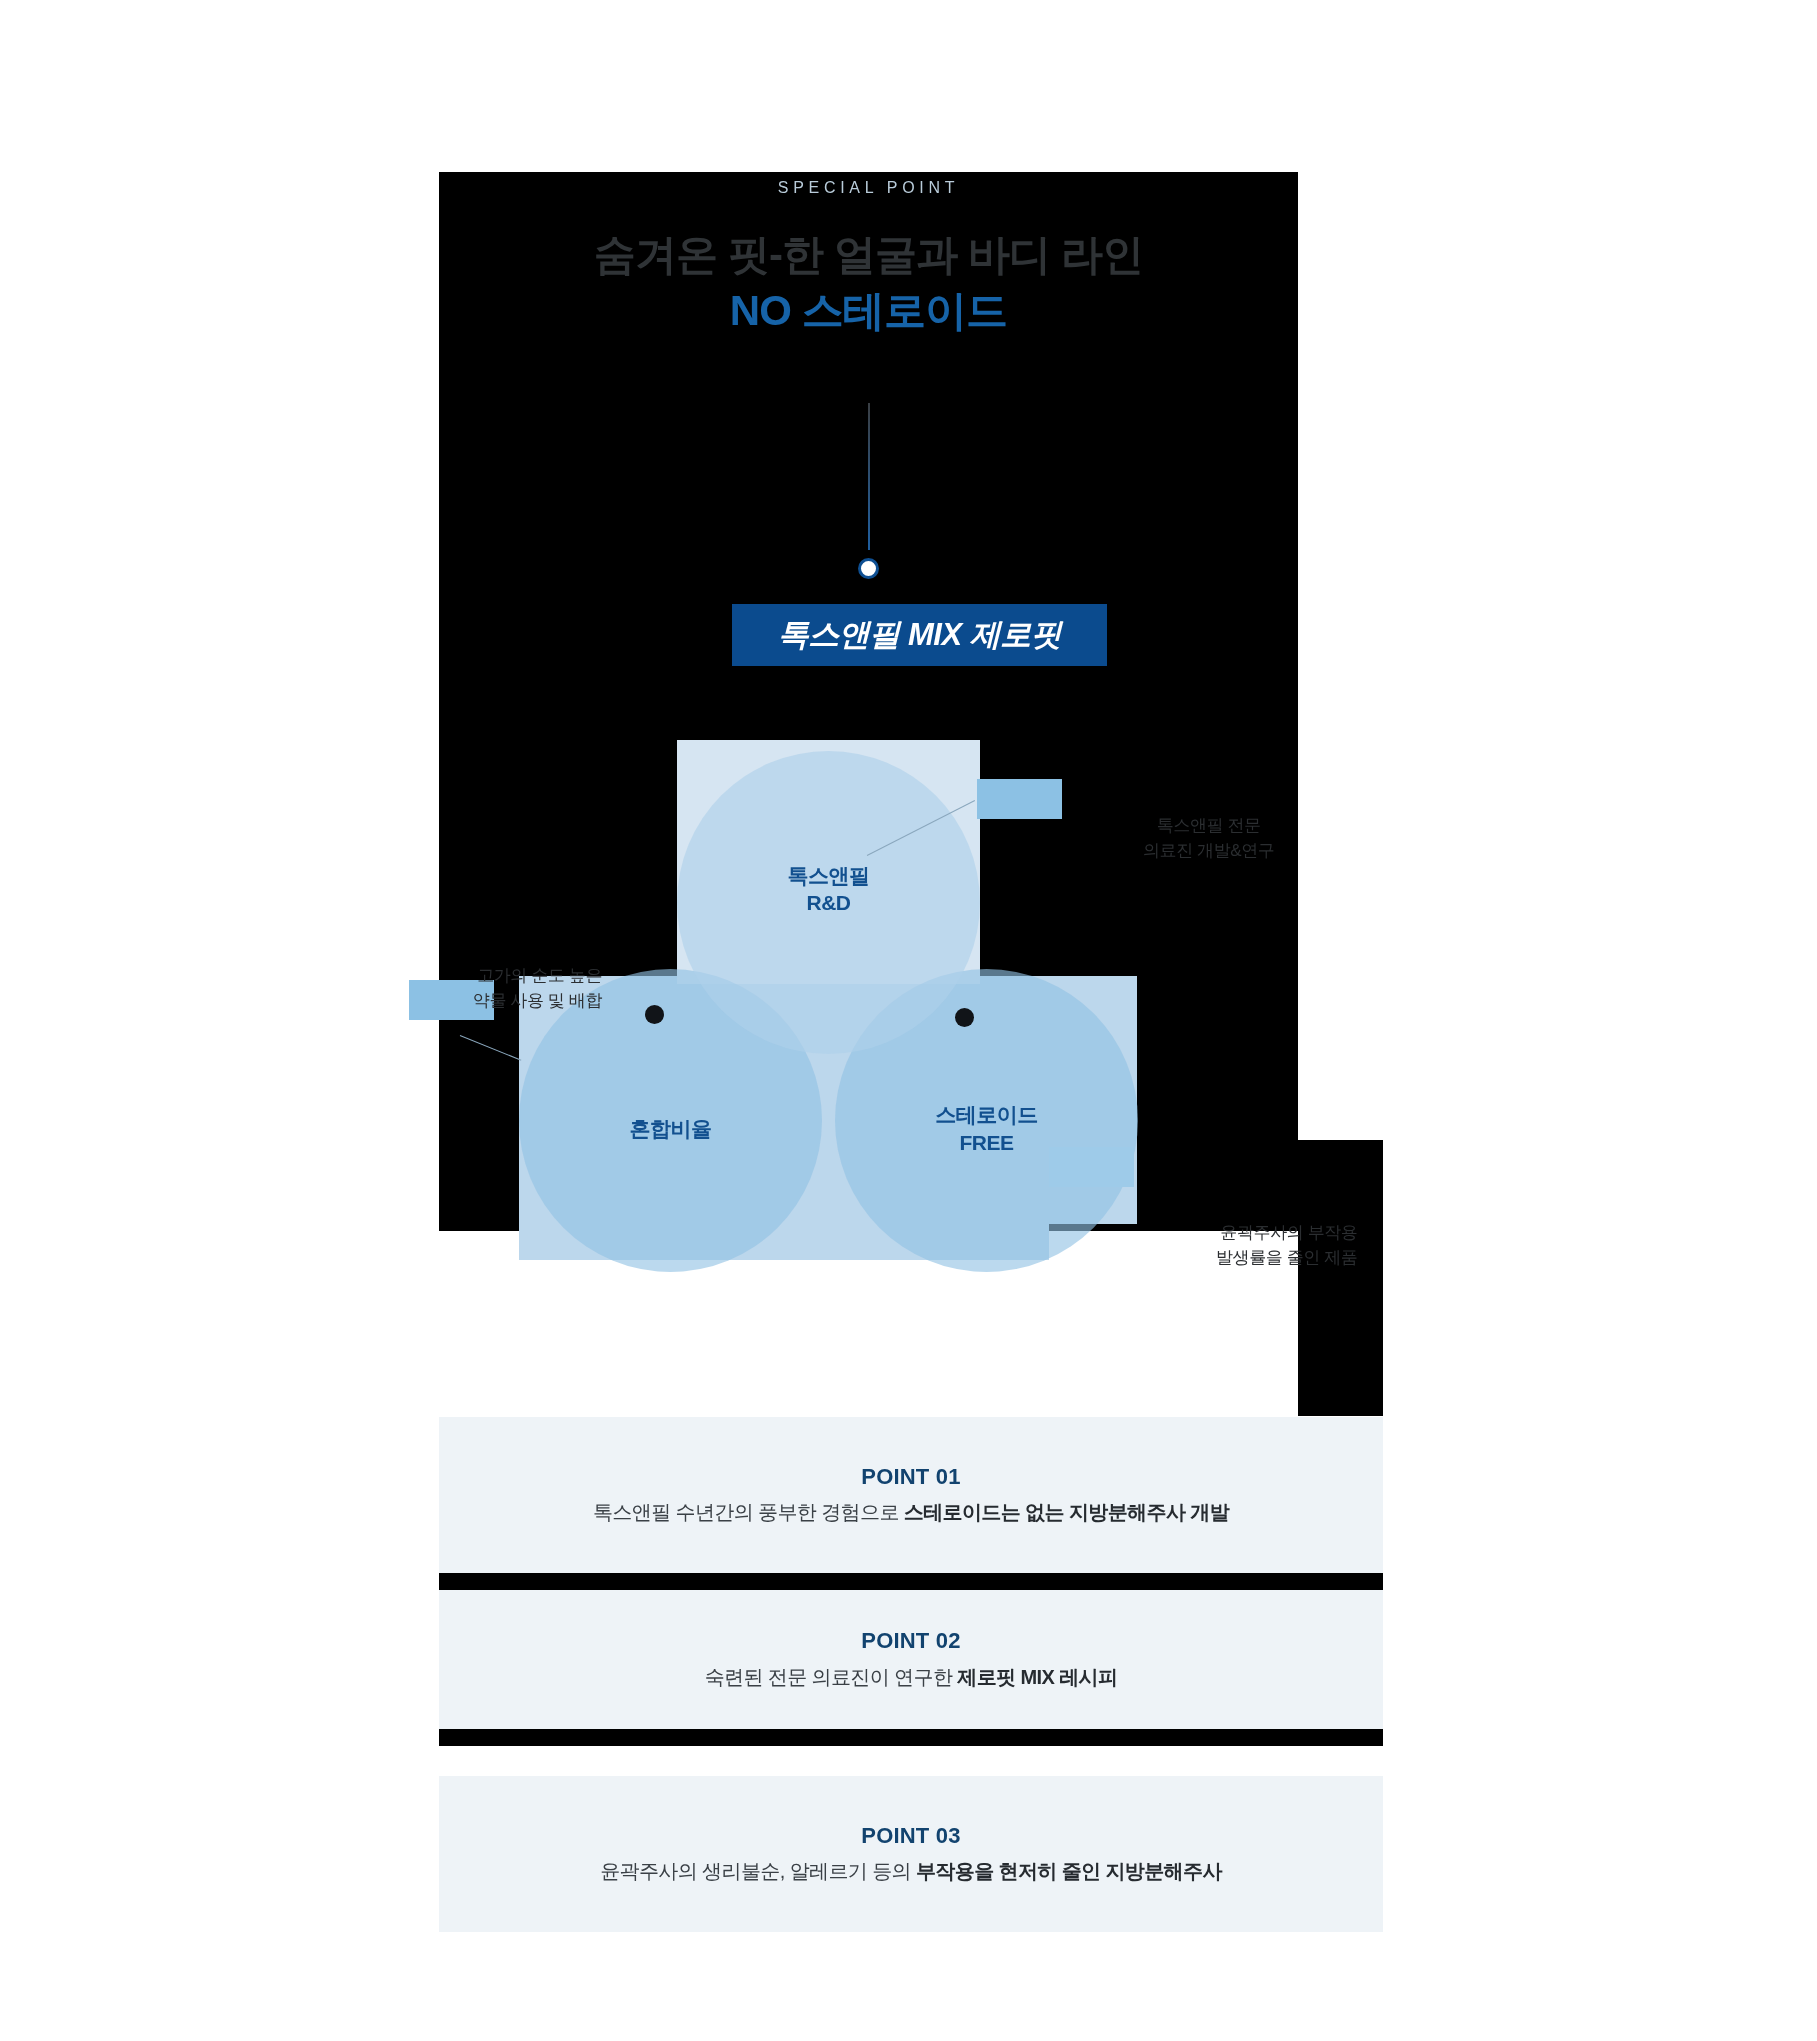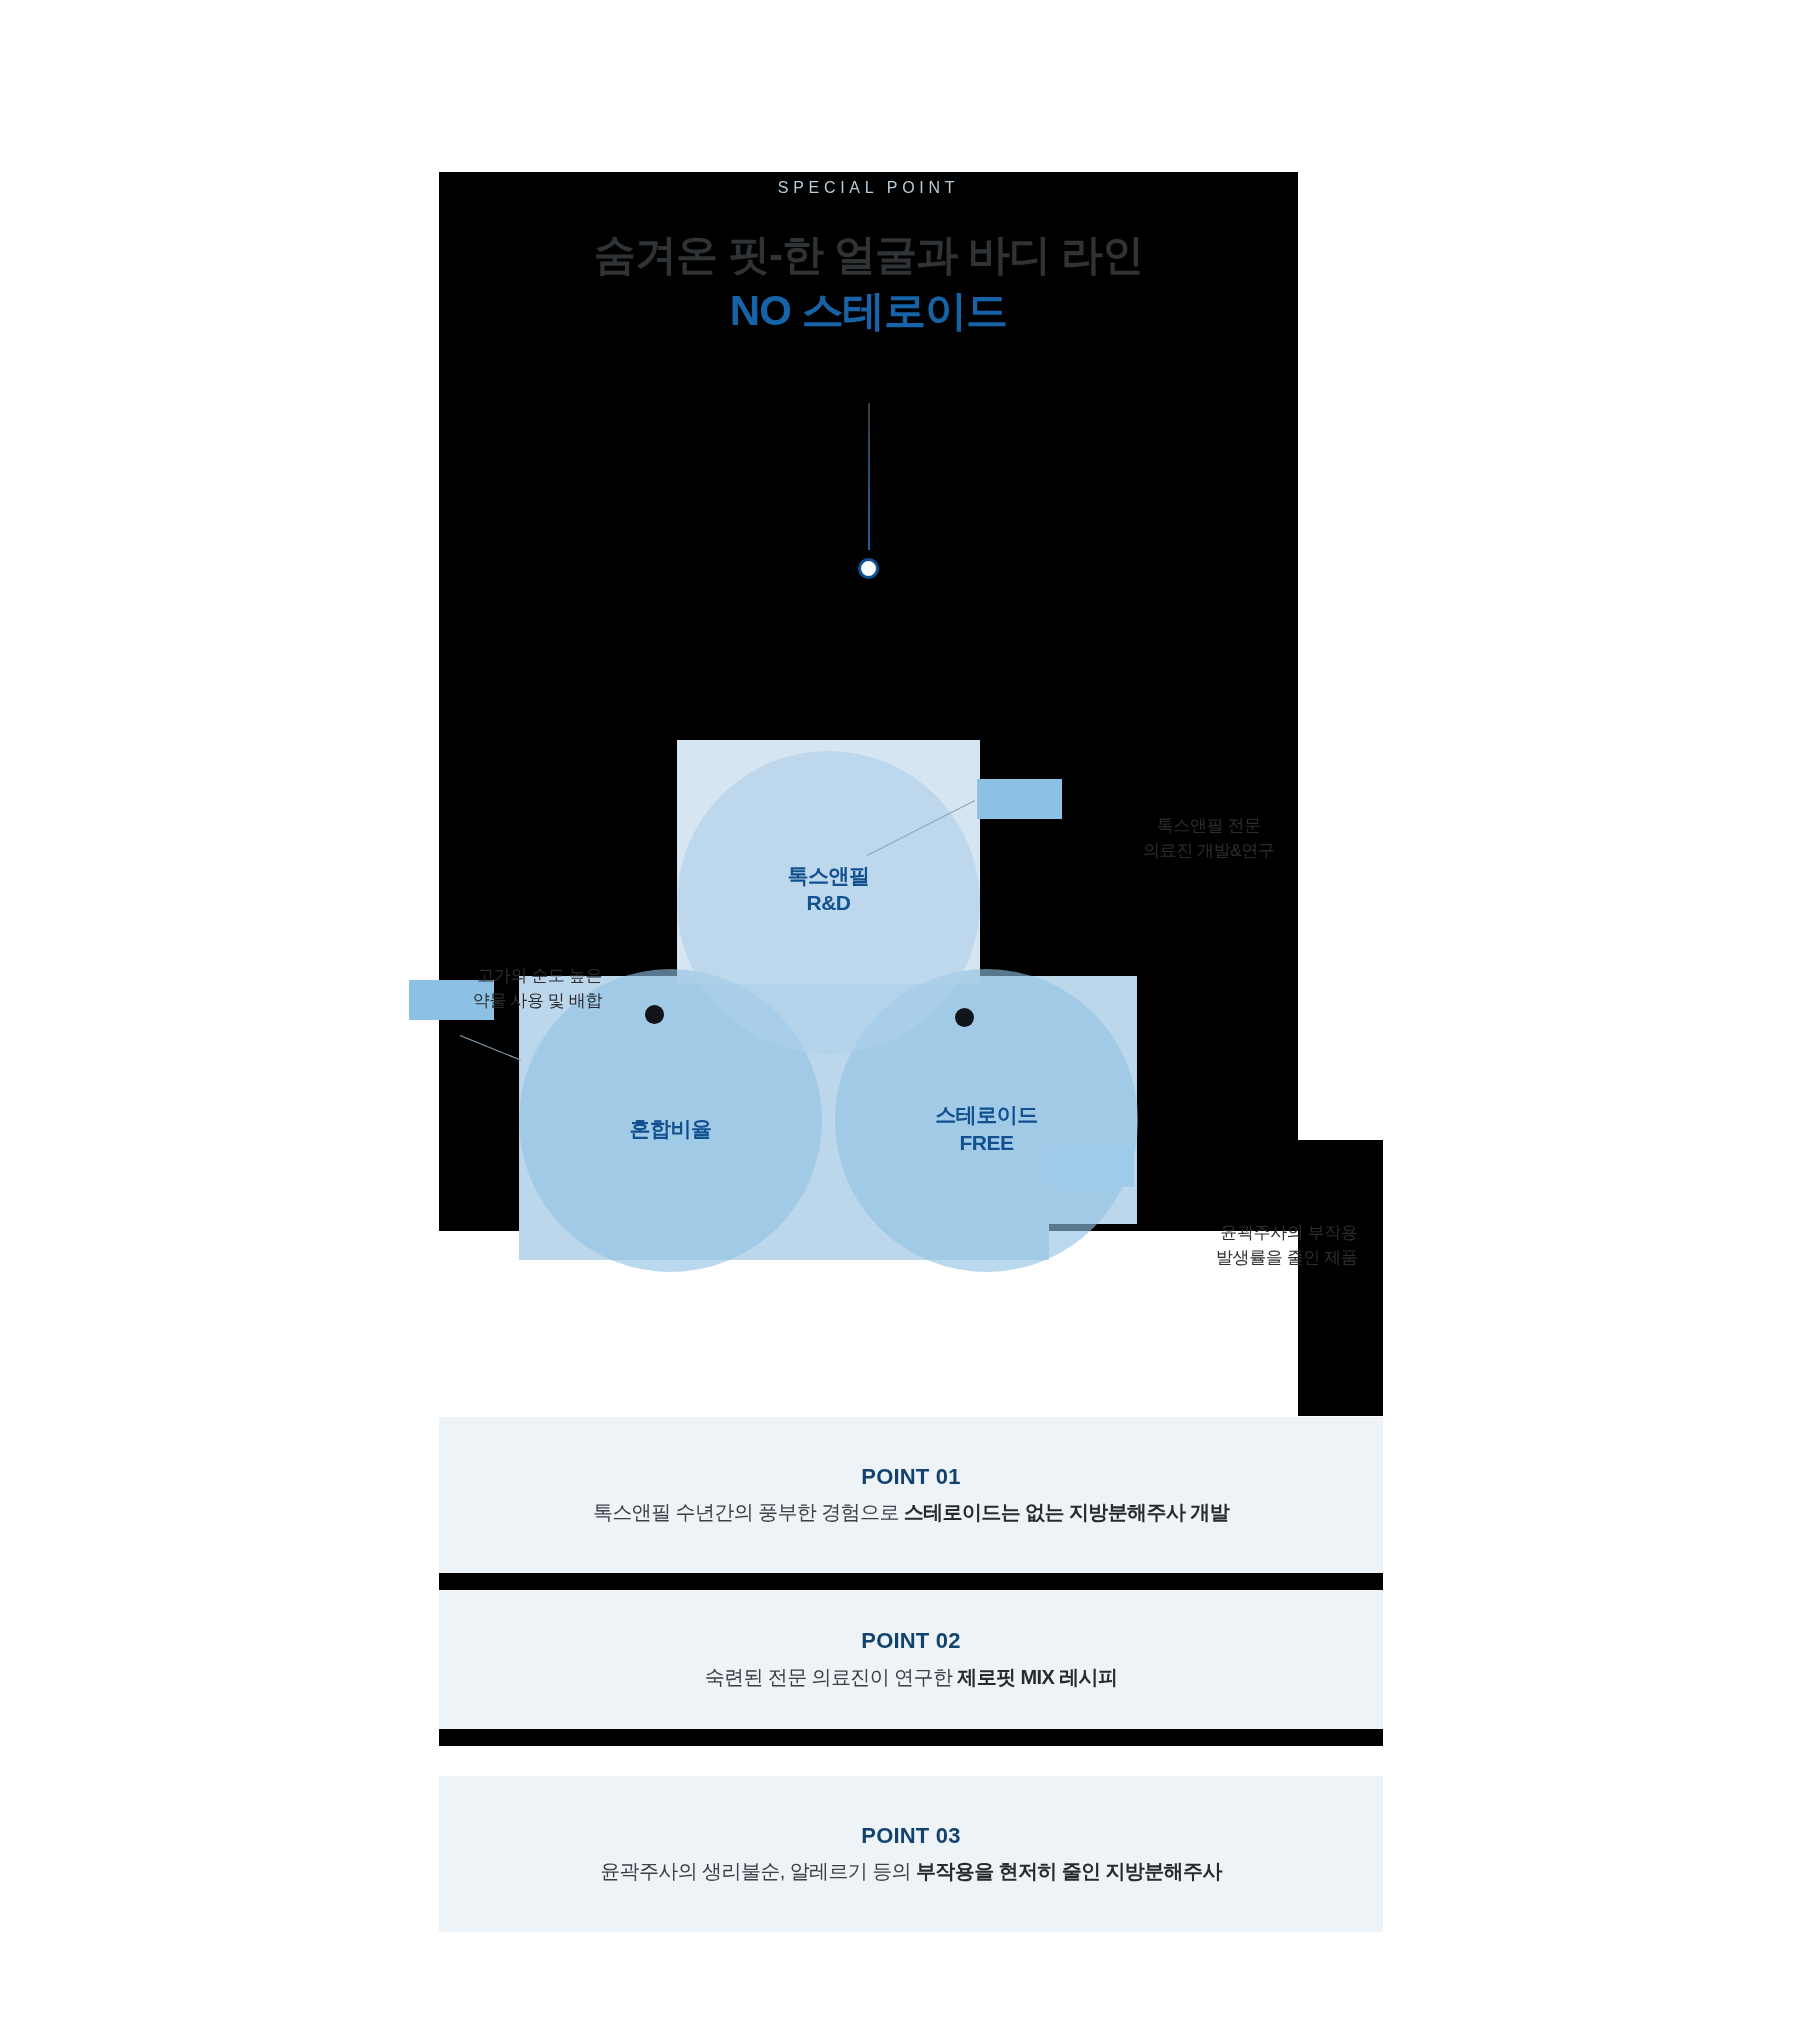--- a/index.html
+++ b/index.html
@@ -197,20 +197,21 @@
     <div class="eyebrow">SPECIAL POINT</div>
 
     <div class="headline-wrap">
       <div class="headline-1">숨겨온 핏-한 얼굴과 바디 라인</div>
       <div class="headline-2">NO 스테로이드</div>
     </div>
 
     <div class="connector"></div>
     <div class="connector-dot"></div>
 
+    <div class="badge">톡스앤필 MIX 제로핏</div>
 
     <div class="venn">
 
       <div class="rect-artifact rect-mid"></div>
       <div class="rect-artifact rect-low"></div>
       <div class="rect-artifact rect-top"></div>
 
       <div class="venn-circle circle-left">
         <span class="lbl">혼합비율</span>
       </div>

